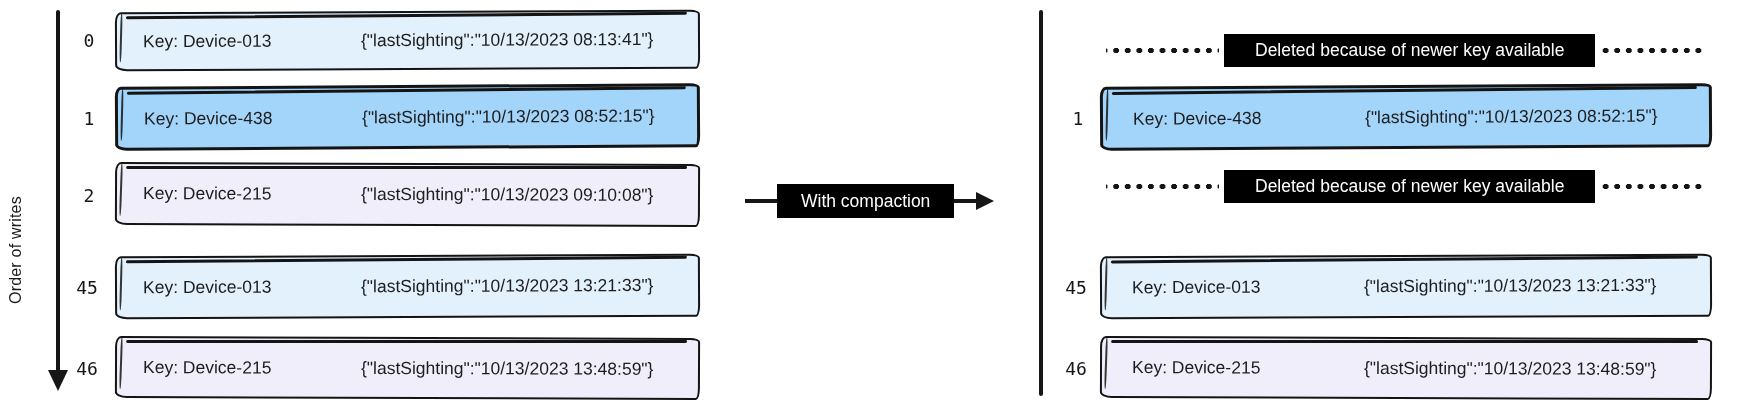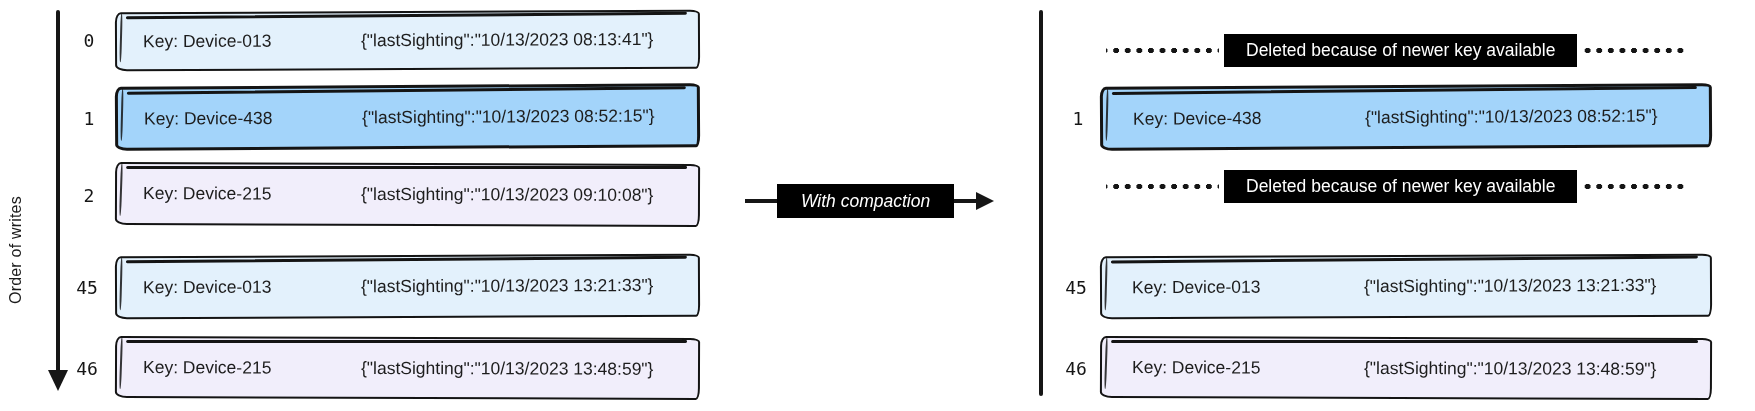--- a/index.html
+++ b/index.html
@@ -72,37 +72,37 @@
   #del-row-b { top:170px; }
   .dots {
     height:7px; flex:none;
     background-image:radial-gradient(circle, #151515 2.7px, rgba(0,0,0,0) 2.9px);
     background-size:11.6px 7px; background-position:center;
   }
   .dots-l { width:113px; }
   .dots-r { width:104px; }
   .black-label {
     flex:none; background:var(--label-bg,#000); color:var(--label-text,#fff);
-    height:33px; display:flex; align-items:center; padding:0 22px;
+    height:33px; display:flex; align-items:center; padding:0 31px;
     font-size:17.5px; white-space:nowrap;
   }
   
   #mid-arrow {
     position:absolute; left:745px; top:184px; height:34px;
     display:flex; align-items:center;
   }
   .arrow-line { height:3.6px; background:#161616; flex:none; }
   #mid-line-1 { width:32px; }
   #mid-line-2 { width:22px; }
   #mid-arrowhead {
     width:0; height:0; flex:none;
     border-top:9.5px solid transparent; border-bottom:9.5px solid transparent;
     border-left:18px solid #161616;
   }
-  #mid-arrow .black-label { height:34px; padding:0 24px;font-style:italic; }
+  #mid-arrow .black-label { height:34px; padding:0 24px; }
 </style>
 </head>
 <body>
 
 <div id="canvas">
 
   <div id="order-axis-label">Order of writes</div>
   <div id="left-axis-line" class="axis-line"></div>
   <div id="left-axis-arrowhead"></div>
 

